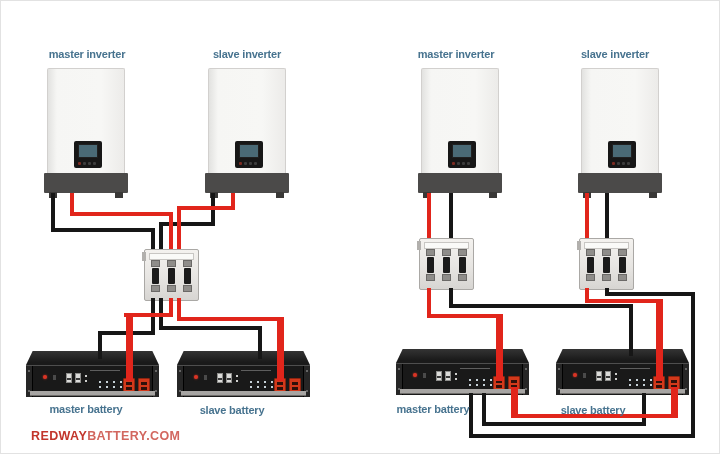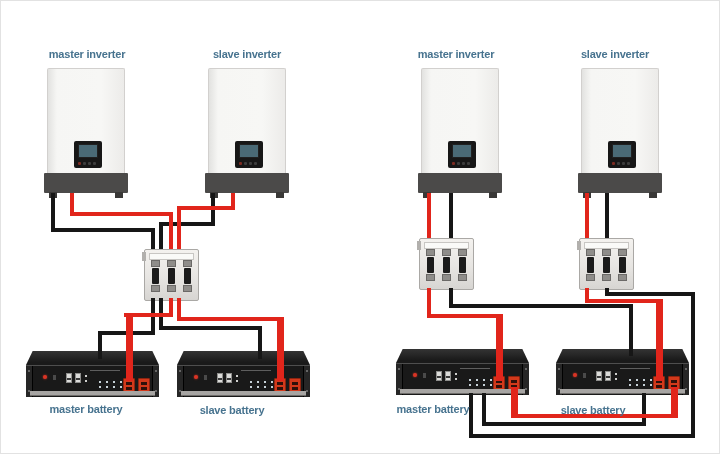--- a/index.html
+++ b/index.html
@@ -368,14 +368,17 @@
       <div class="wire" style="left: 426px; top: 313px; width: 76px; height: 4px; background: rgb(225, 37, 27);"></div>
       <div class="wire" style="left: 495px; top: 313px; width: 7px; height: 67px; background: rgb(225, 37, 27);"></div>
       <div class="wire" style="left: 584px; top: 287px; width: 4px; height: 15px; background: rgb(225, 37, 27);"></div>
       <div class="wire" style="left: 584px; top: 298px; width: 78px; height: 4px; background: rgb(225, 37, 27);"></div>
       <div class="wire" style="left: 655px; top: 298px; width: 7px; height: 82px; background: rgb(225, 37, 27);"></div>
       <div class="wire" style="left: 510px; top: 386px; width: 7px; height: 31px; background: rgb(225, 37, 27);"></div>
       <div class="wire" style="left: 510px; top: 413px; width: 167px; height: 4px; background: rgb(225, 37, 27);"></div>
       <div class="wire" style="left: 670px; top: 386px; width: 7px; height: 31px; background: rgb(225, 37, 27);"></div>
     </div>
 
+  <div id="logo">
+    <span class="b1">REDWAY</span><span class="b2">BATTERY.COM</span>
+  </div>
 
 </div>
 
 </body></html>

